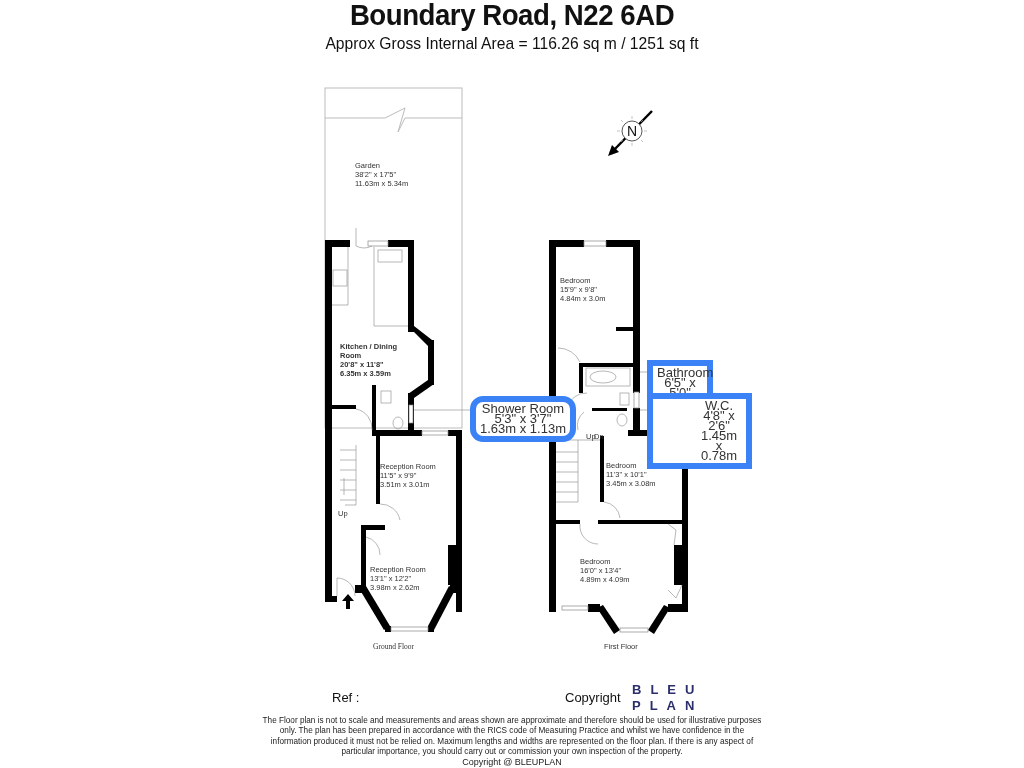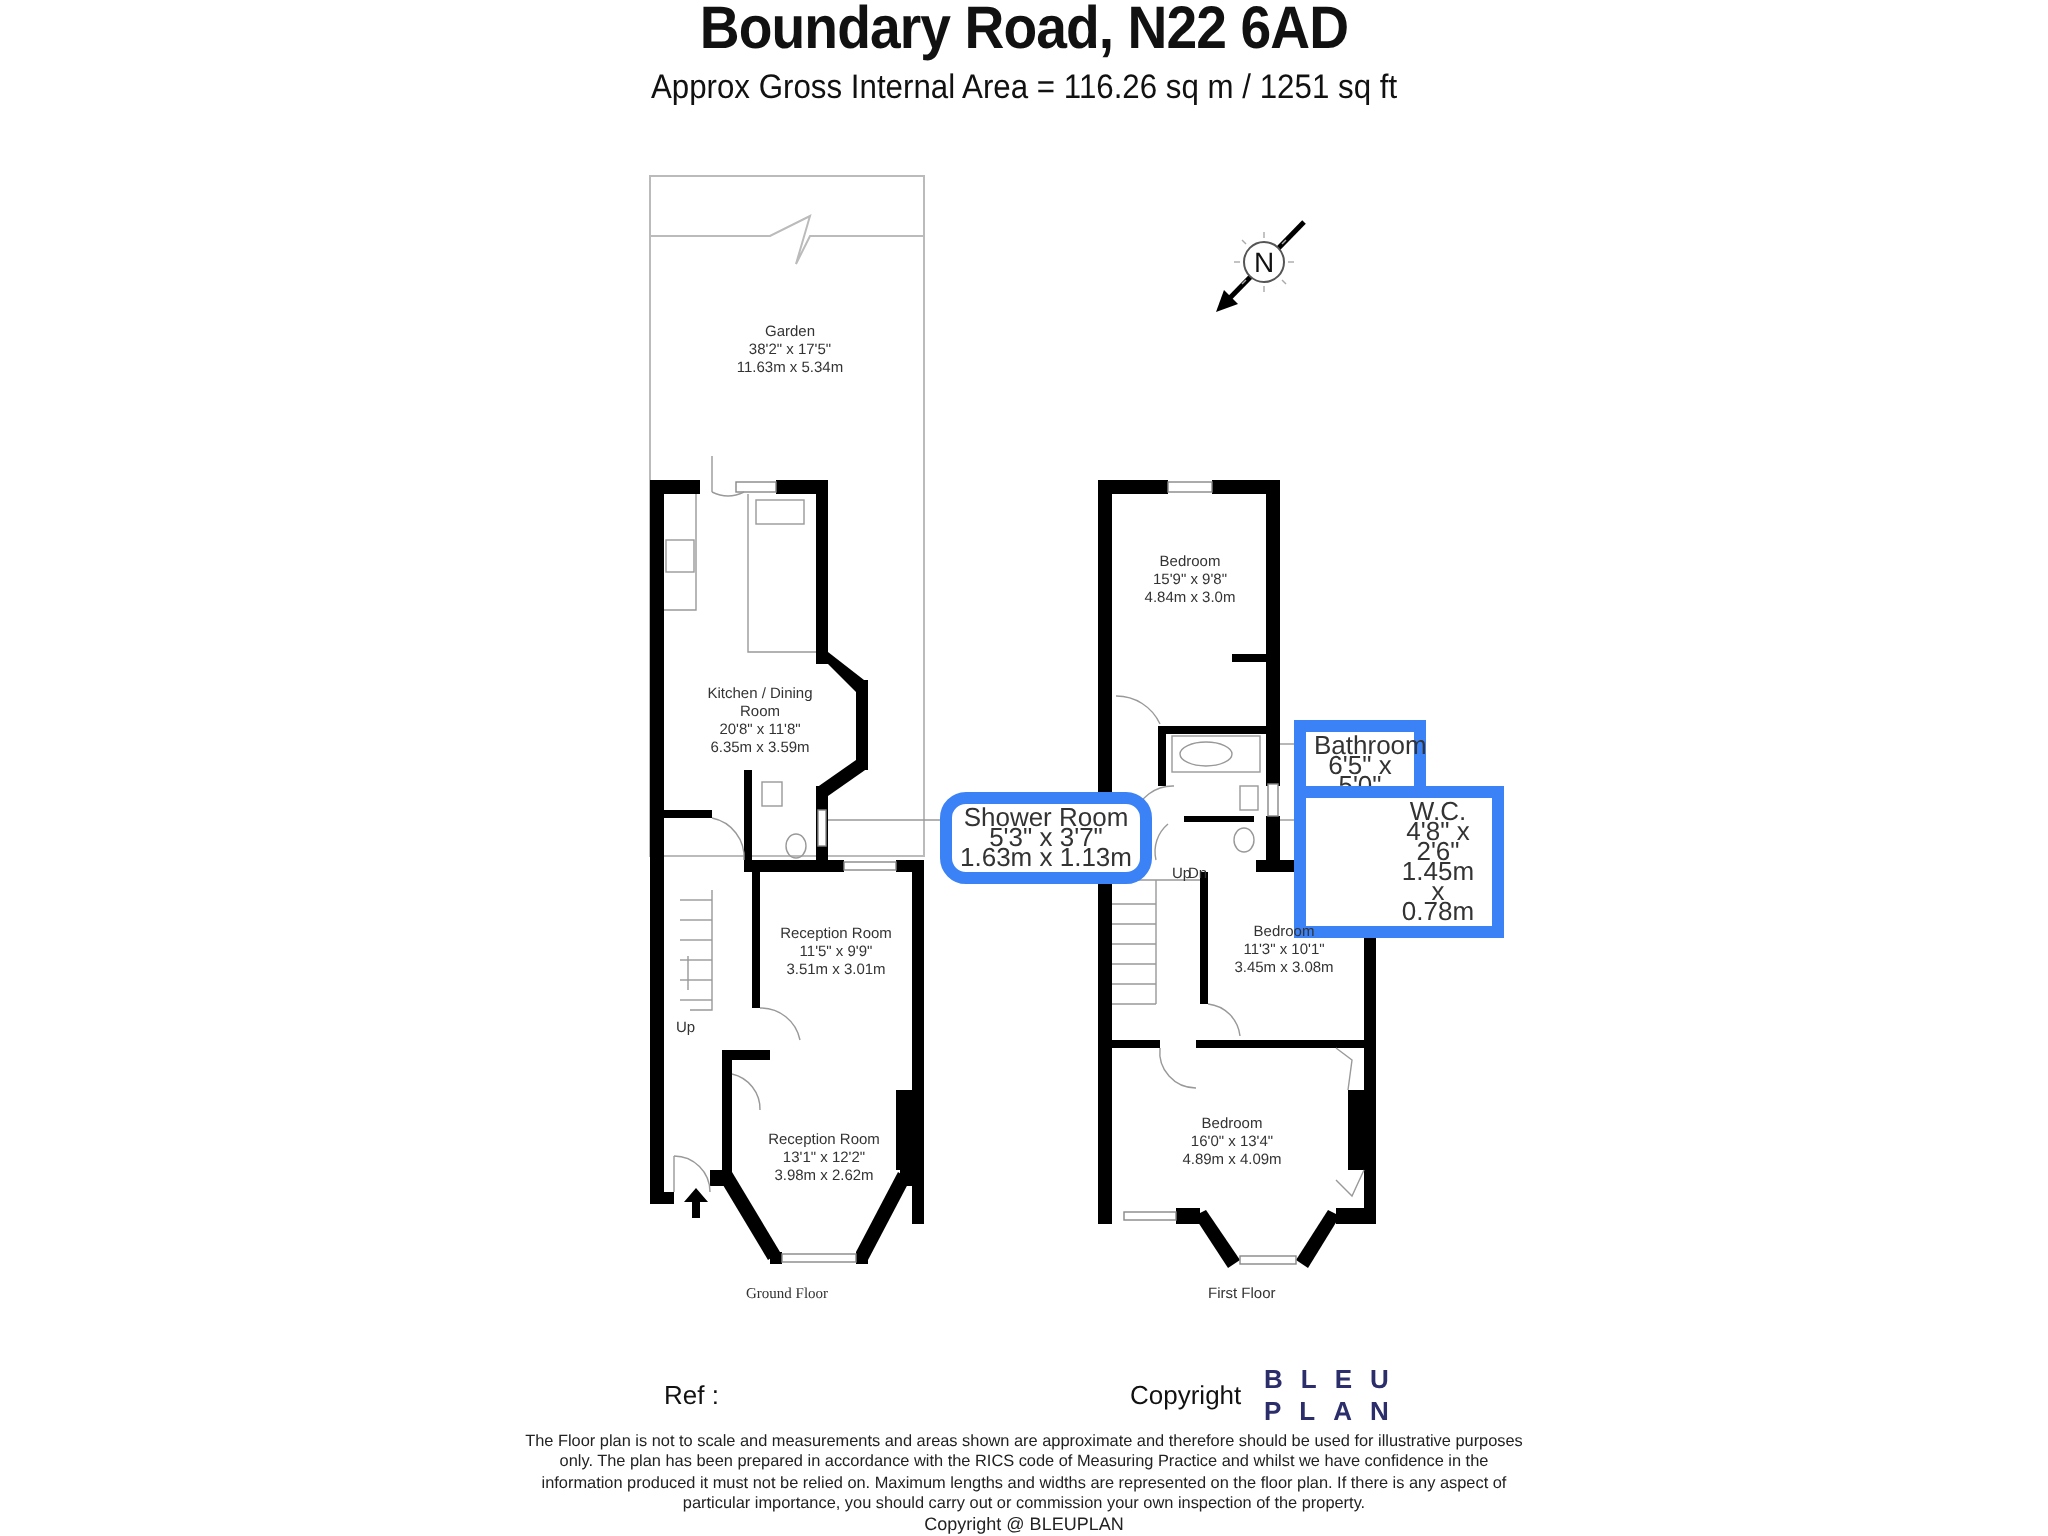--- a/index.html
+++ b/index.html
@@ -1,20 +1,20 @@
 <!DOCTYPE html>
 <html><head>
 <meta charset="utf-8">
 <style>
   html, body { margin:0; padding:0; background:#ffffff; }
   body { width:1024px; height:768px; position:relative; overflow:hidden; font-family:"Liberation Sans", sans-serif; color:#111; }
   .title { position:absolute; left:0; width:1024px; top:-2px; text-align:center; font-size:30px; font-weight:bold; letter-spacing:-0.5px; transform:scaleX(0.92); }
   .subtitle { position:absolute; left:0; width:1024px; top:34px; text-align:center; font-size:17px; transform:scaleX(0.92); }
   svg.plan { position:absolute; left:0; top:0; }
-  .lbl { position:absolute; font-size:7.5px; line-height:9px; text-align:center; color:#333; white-space:nowrap; }
+  .lbl { position:absolute; font-size:7.5px; line-height:9px; color:#333; white-space:nowrap; }
   .box { position:absolute; border:6px solid #3b82f6; background:#fff; font-size:13px; line-height:10px; text-align:center; color:#333; padding:2px 4px; }
   .floor-label { position:absolute; font-size:7.5px; color:#333; }
   .ref { position:absolute; left:332px; top:690px; font-size:13px; }
   .copy { position:absolute; left:565px; top:690px; font-size:13px; }
   .logo { position:absolute; left:632px; top:682px; font-size:13px; font-weight:bold; color:#2b2e6b; letter-spacing:9px; line-height:16px; }
   .disclaimer { position:absolute; left:262px; width:500px; top:716px; text-align:center; font-size:8.2px; line-height:10.3px; color:#222; }
   .copyright-footer { position:absolute; left:0; width:1024px; top:757px; text-align:center; font-size:9px; color:#222; }
 </style>
 </head>
 <body>
@@ -173,21 +173,21 @@
     </g>
   </g>
 </svg>
 <div style="position:absolute;left:625px;top:123px;font-size:14px;width:14px;text-align:center;">N</div>
 
 <div class="lbl" style="left:355px;top:161px;width:80px;">
   <div>Garden</div>
   <div>38'2" x 17'5"</div>
   <div>11.63m x 5.34m</div>
 </div>
-<div class="lbl" style="left:340px;top:342px;width:80px;">
+<div class="lbl" style="left:340px;top:342px;width:80px;font-weight:bold;">
   <div>Kitchen / Dining</div>
   <div>Room</div>
   <div>20'8" x 11'8"</div>
   <div>6.35m x 3.59m</div>
 </div>
 <div class="box" style="left:470px;top:396px;border-radius:13px;">
   <div>Shower Room</div>
   <div>5'3" x 3'7"</div>
   <div>1.63m x 1.13m</div>
 </div>

